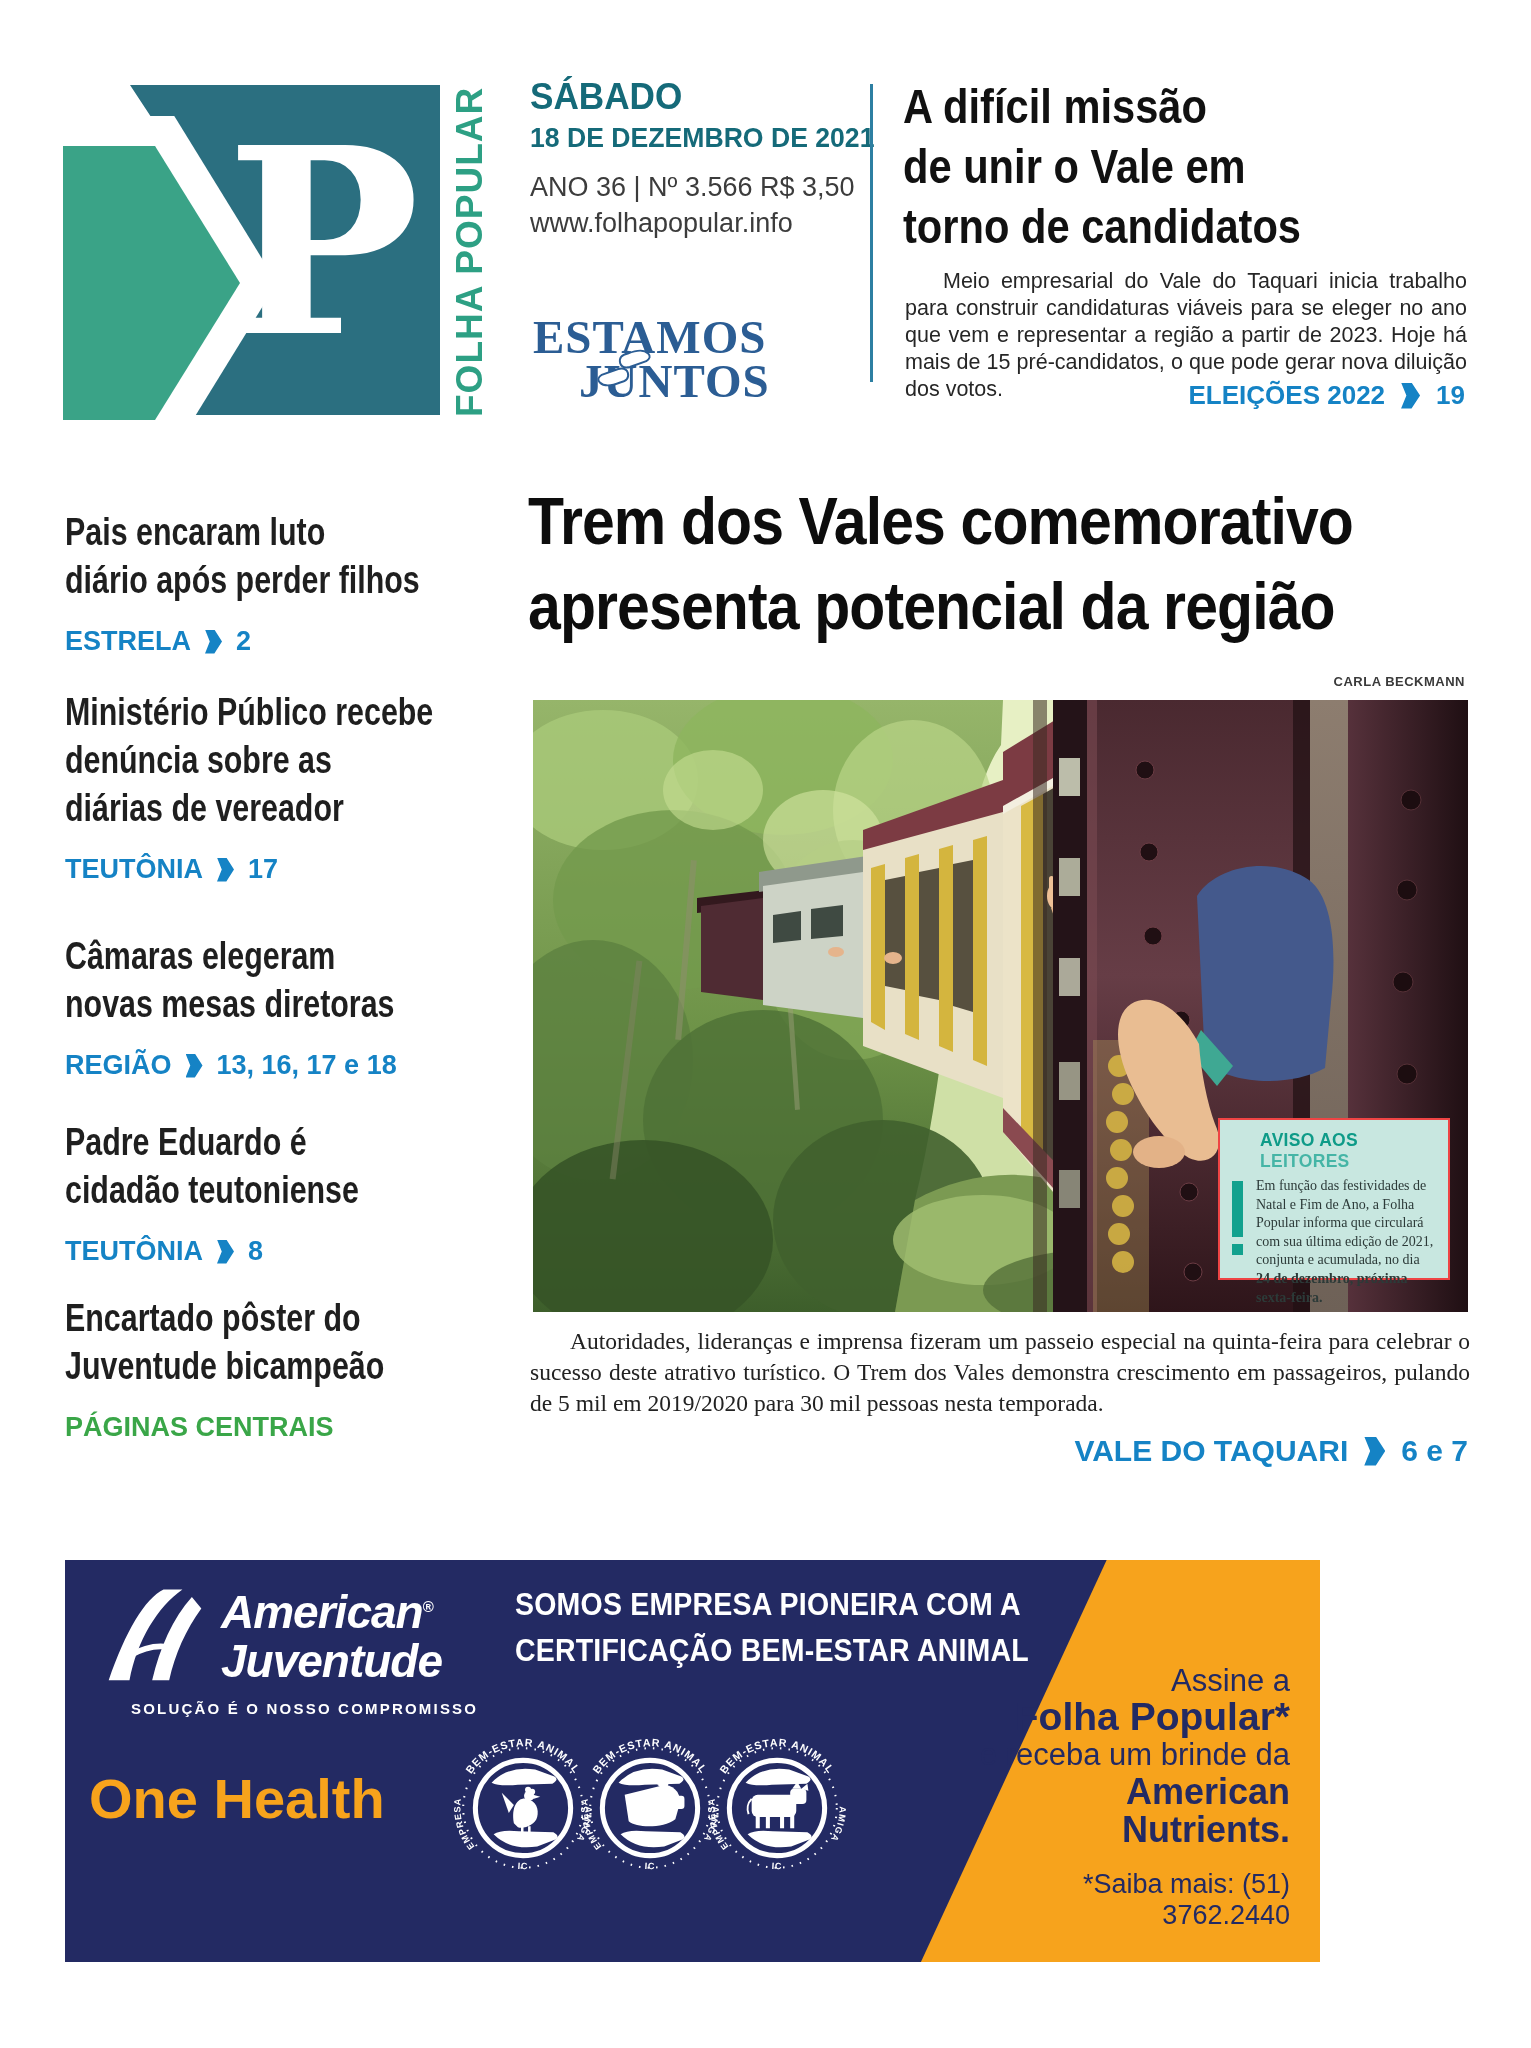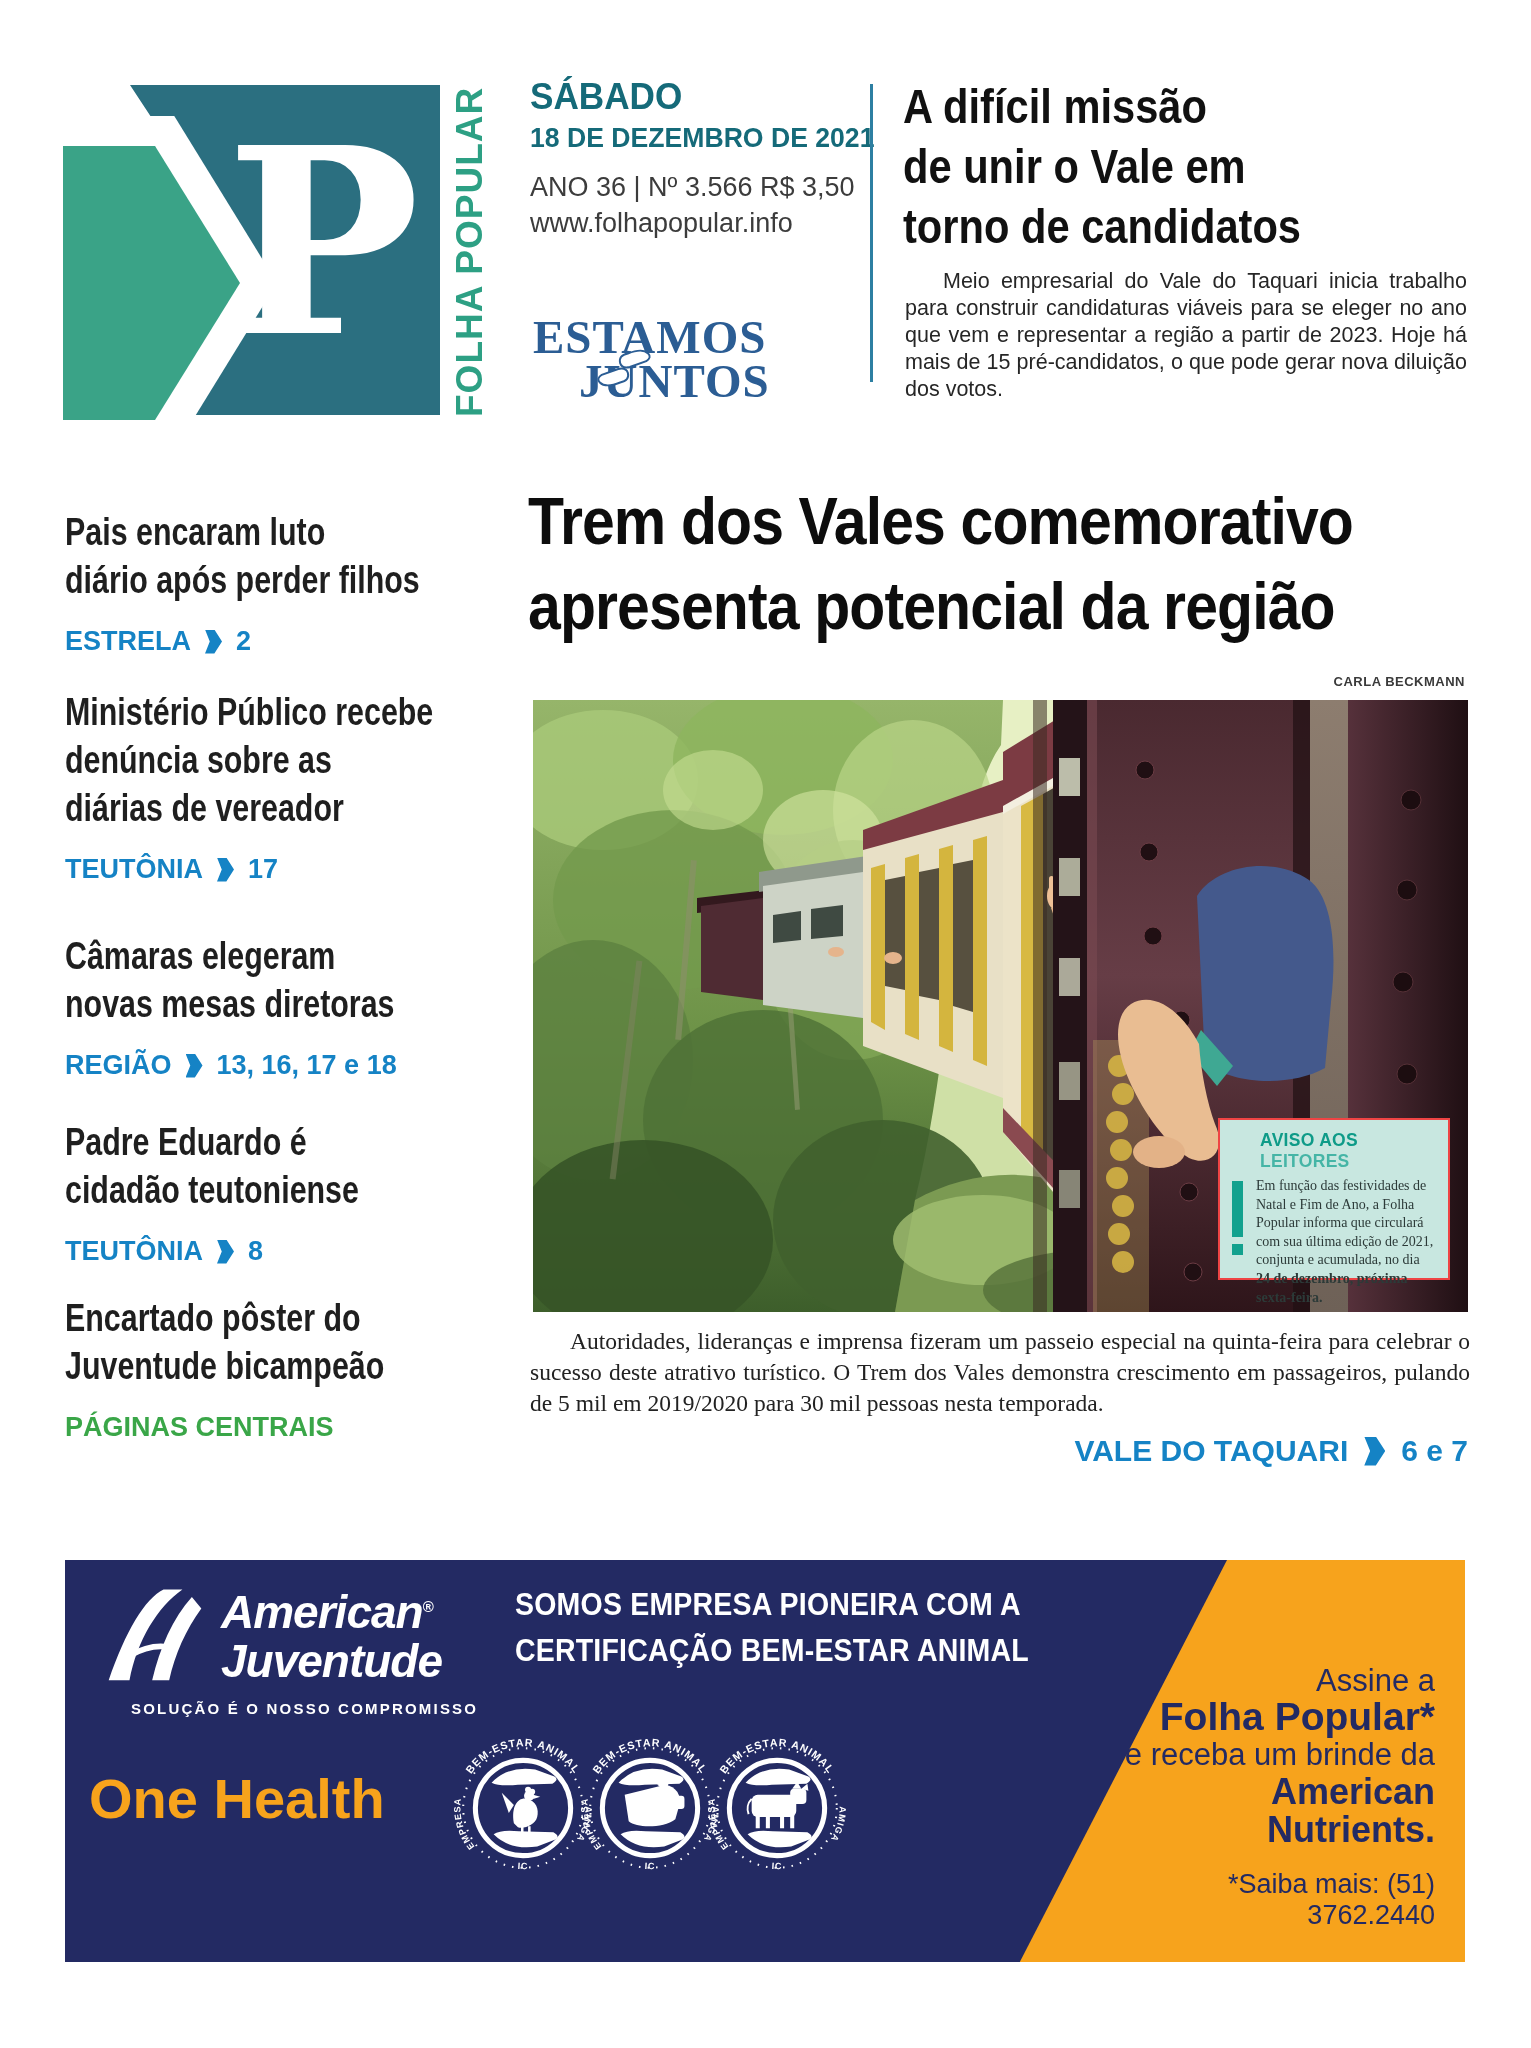--- a/index.html
+++ b/index.html
@@ -72,21 +72,21 @@
   .aviso-body{font-family:"Liberation Serif",serif;font-size:14px;line-height:18.6px;
      color:#2c3a38;}
 
   .caption{left:530px;top:1326px;width:940px;font-family:"Liberation Serif",serif;
      font-size:23.5px;line-height:31px;color:#222;text-align:justify;text-indent:40px;}
   .main-tag{left:530px;top:1434px;width:938px;justify-content:flex-end;}
   .main-tag .tag-label,.main-tag .tag-pages{font-size:30px;}
   .main-tag .tag-arrow{width:21px;height:29px;}
 
   
-  .ad{left:65px;top:1560px;width:1400px;height:402px;background:#232a63;overflow:hidden;}
+  .ad{left:65px;top:1560px;width:1255px;height:402px;background:#232a63;overflow:hidden;}
   .ad-orange{position:absolute;left:0;top:0;width:100%;height:100%;background:#f7a31c;
      clip-path:polygon(83% 0,100% 0,100% 100%,68.2% 100%);}
   .brand{position:absolute;left:38px;top:22px;color:#fff;}
   .brand-row{display:flex;align-items:flex-start;}
   .brand-a{width:104px;height:102px;margin-right:14px;}
   .brand-name{font-size:46px;font-weight:bold;font-style:italic;line-height:49px;
      letter-spacing:-1px;}
   .brand-reg{font-size:15px;vertical-align:super;font-style:normal;}
   .brand-tag{margin-top:14px;margin-left:28px;font-size:15px;font-weight:bold;
      letter-spacing:2.2px;}
@@ -132,20 +132,25 @@
   </div>
 
   <div class="abs vline"></div>
 
   <div class="abs lead-h">
     <div><span class="cond" style="transform:scaleX(.85)">A difícil missão</span></div>
     <div><span class="cond" style="transform:scaleX(.85)">de unir o Vale em</span></div>
     <div><span class="cond" style="transform:scaleX(.85)">torno de candidatos</span></div>
   </div>
   <div class="abs lead-sum">Meio empresarial do Vale do Taquari inicia trabalho para construir candidaturas viáveis para se eleger no ano que vem e representar a região a partir de 2023. Hoje há mais de 15 pré-candidatos, o que pode gerar nova diluição dos votos.</div>
+  <div class="abs tagrow lead-tag">
+    <span class="tag-label">ELEIÇÕES 2022</span>
+    <span class="tag-arrow"></span>
+    <span class="tag-pages">19</span>
+  </div>
 
   <div class="abs side-item" style="top:508px">
     <div class="side-h">
       <div><span class="cond" style="transform:scaleX(.8)">Pais encaram luto</span></div>
       <div><span class="cond" style="transform:scaleX(.8)">diário após perder filhos</span></div>
     </div>
     <div class="tagrow side-tag">
       <span class="tag-label">ESTRELA</span>
       <span class="tag-arrow small"></span>
       <span class="tag-pages">2</span>

